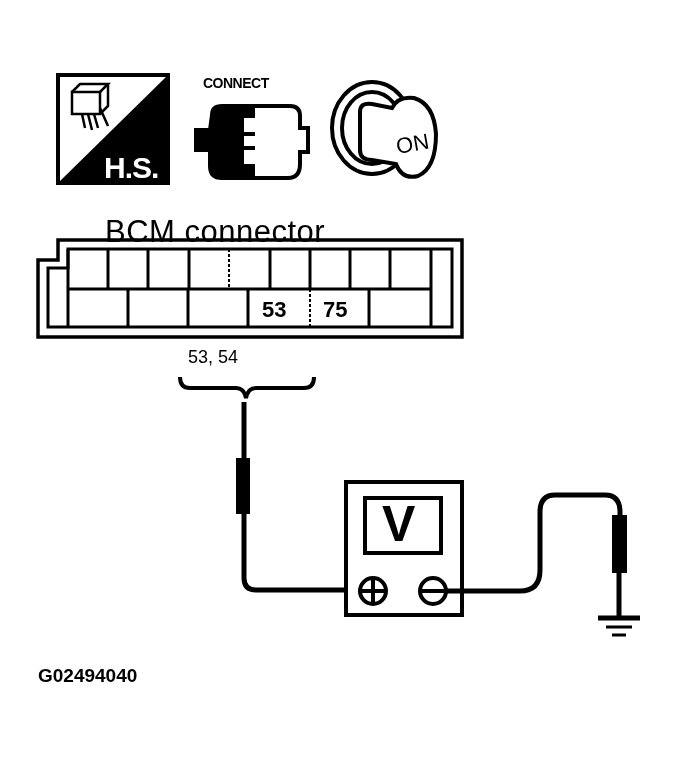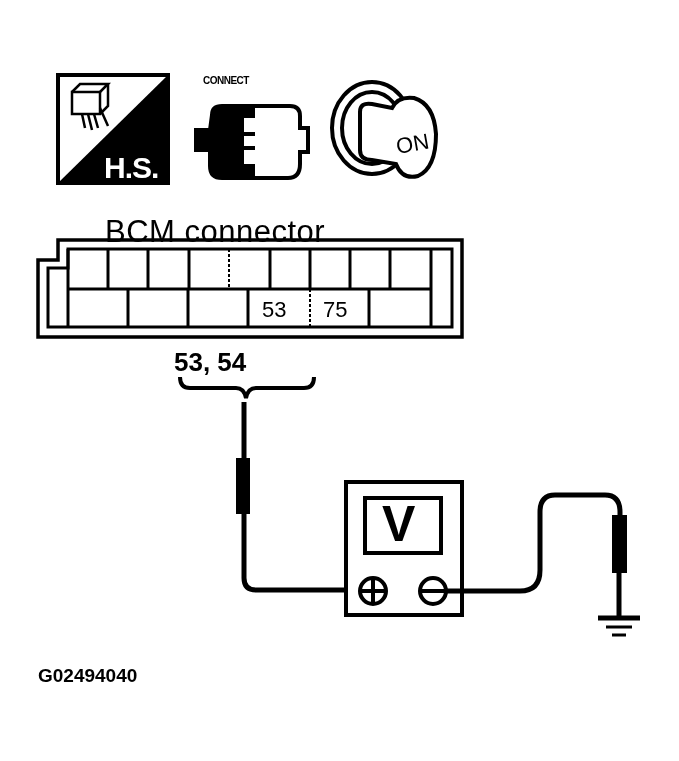--- a/index.html
+++ b/index.html
@@ -1,24 +1,24 @@
 <!DOCTYPE html>
 <html><head>
 <meta charset="utf-8">
 <style>
   html, body { margin:0; padding:0; background:#ffffff; }
   body { width:679px; height:761px; position:relative; overflow:hidden;
          font-family:"Liberation Sans", sans-serif; color:#000; }
   .abs { position:absolute; }
   svg { position:absolute; left:0; top:0; }
   .title { left:105px; top:214px; font-size:31px; letter-spacing:0.5px; }
-  .pins-label { left:174px; top:347px; font-size:26px;font-weight:bold; }
+  .pins-label { left:188px; top:347px; font-size:18px; }
   .fig-id { left:38px; top:665px; font-size:19px; font-weight:bold; }
-  .connect-label { left:203px; top:75px; font-size:10px; font-weight:bold; letter-spacing:-0.5px; }
-  .cell-text { font-size:22px; }
+  .connect-label { left:203px; top:75px; font-size:14px; font-weight:bold; letter-spacing:-0.5px; }
+  .cell-text { font-size:22px;font-weight:bold; }
 </style>
 </head>
 <body>
 
 <svg width="679" height="761" viewBox="0 0 679 761" xmlns="http://www.w3.org/2000/svg">
 
   <g>
     <rect x="58" y="75" width="110" height="108" fill="#fff" stroke="#000" stroke-width="4"></rect>
     <polygon points="168,75 168,183 58,183" fill="#000"></polygon>
     <g fill="none" stroke="#000" stroke-width="2.5">

